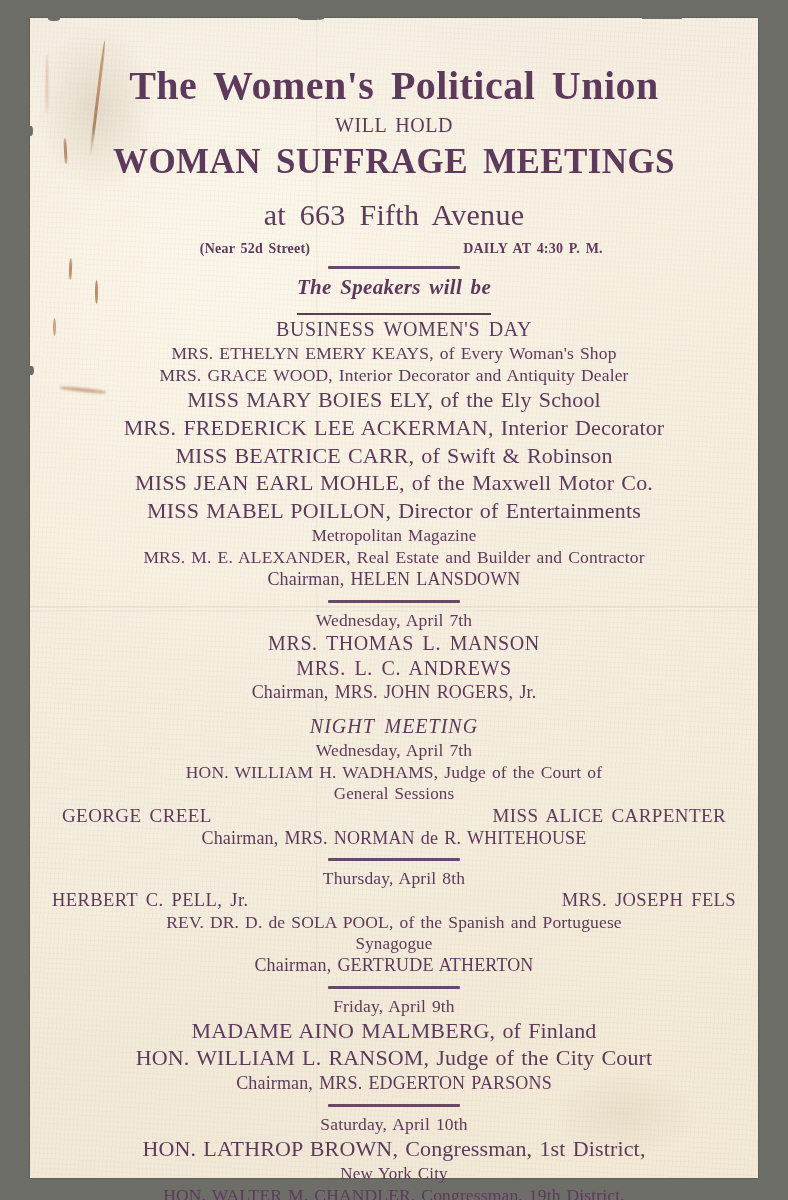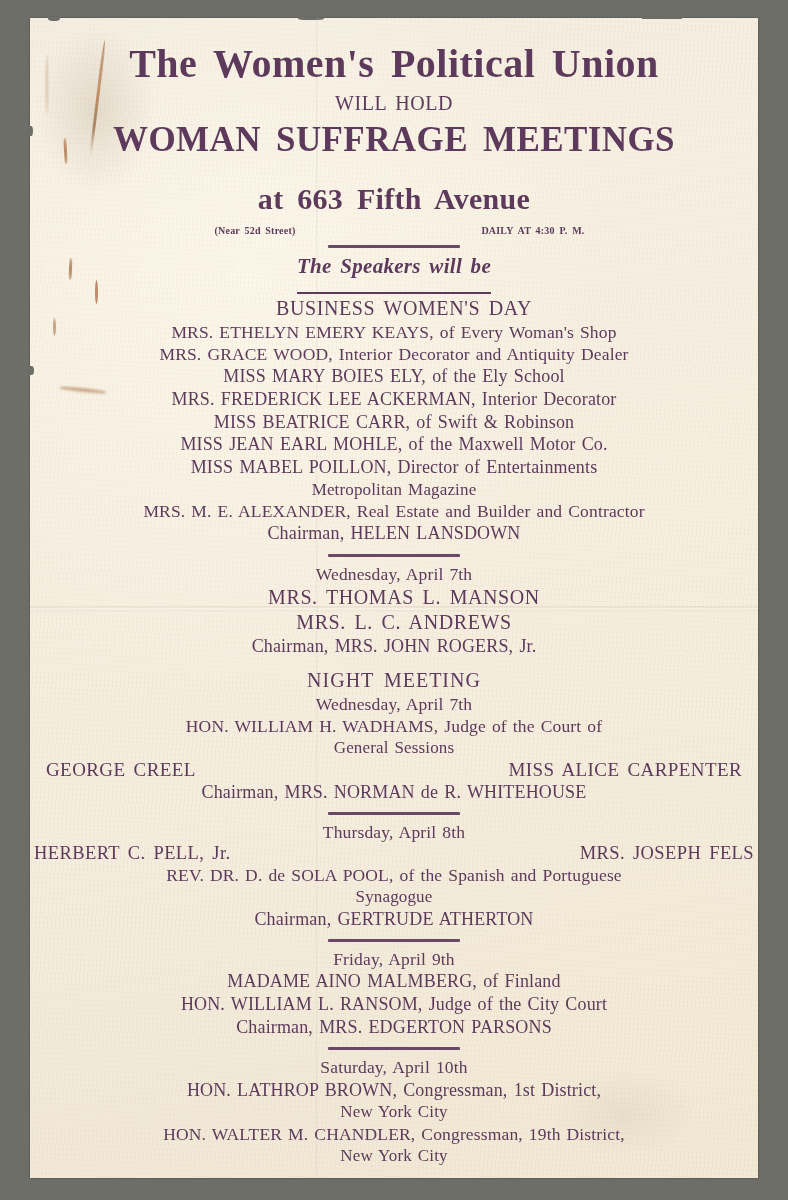--- a/index.html
+++ b/index.html
@@ -103,21 +103,21 @@
     color: #5d3a5c;
     text-align: center;
   }
 
   .l-title {
     font-family: "Liberation Serif", "DejaVu Serif", serif;
     font-weight: bold;
     font-size: 40px;
     letter-spacing: 0.5px;
     line-height: 1.05;
-    margin-top: 25px;
+    margin-top: 47px;
     word-spacing: 6px;
   }
   .l-willhold {
     font-family: "Liberation Serif", "DejaVu Serif", serif;
     font-weight: normal;
     font-size: 20px;
     letter-spacing: 0.6px;
     margin-top: 7px;
     word-spacing: 3px;
   }
@@ -125,33 +125,33 @@
     font-family: "Liberation Serif", "DejaVu Serif", serif;
     font-weight: bold;
     font-size: 35px;
     letter-spacing: 0.4px;
     margin-top: 5px;
     word-spacing: 6px;
     text-align: center;
   }
   .l-address {
     font-family: "Liberation Serif", "DejaVu Serif", serif;
-    font-weight: bold;
+    font-weight: normal;
     font-size: 30px;
     letter-spacing: 0.3px;
-    margin-top: 22px;
+    margin-top: 16px;
     word-spacing: 6px;
   }
   .l-subrow {
     margin-top: 9px;
     display: flex;
     justify-content: center;
     align-items: baseline;
     font-weight: bold;
-    font-size: 10px;
+    font-size: 14px;
     letter-spacing: 0.2px;
   }
   .l-subrow .near { width: 250px; text-align: center; word-spacing: 2px; }
   .l-subrow .gap  { width: 28px; }
   .l-subrow .daily{ width: 250px; text-align: center; word-spacing: 2px; }
 
   .rule {
     width: 132px;
     height: 3px;
     background: #5d3a5c;
@@ -168,42 +168,42 @@
     letter-spacing: 0.3px;
     display: inline-block;
     border-bottom: 2px solid #5d3a5c;
     padding-bottom: 13px;
     word-spacing: 3px;
   }
 
   .day { margin-top: 2px; }
   .line {
     font-family: "Liberation Serif", "DejaVu Serif", serif;
-    font-size: 18px;
+    font-size: 22px;
     line-height: 1.26;
     letter-spacing: 0.15px;
     word-spacing: 1.5px;
     white-space: nowrap;
   }
   .line.date     { font-size: 17.5px; }
   .line.heading  { font-size: 20px; letter-spacing: .6px; word-spacing: 3px; padding-left: 20px; }
-  .line.night    { font-size: 20px; letter-spacing: 1px; word-spacing: 4px; margin-top: 10px; }
+  .line.night    { font-size: 20px; letter-spacing: 1px; word-spacing: 4px; margin-top: 10px; font-style: italic; }
   .line.cont     { font-size: 17px; }
   .line.wide     { font-size: 17.5px; }
   .line.chair    { font-size: 18px; }
 
   .split {
     display: flex;
     justify-content: space-between;
-    padding: 0 16px;
+    padding: 0 32px;
     font-size: 19px;
     letter-spacing: .4px;
     word-spacing: 3px;
   }
-  .split.thu { padding: 0 4px; font-size: 18.5px; }
+  .split.thu { padding: 0 22px; font-size: 18.5px; }
 </style>
 </head>
 <body>
 
 <div id="screen">
   <div id="sheet">
 
     <div class="smudge s1"></div>
     <div class="smudge s2"></div>
     <div class="fox f7"></div>

